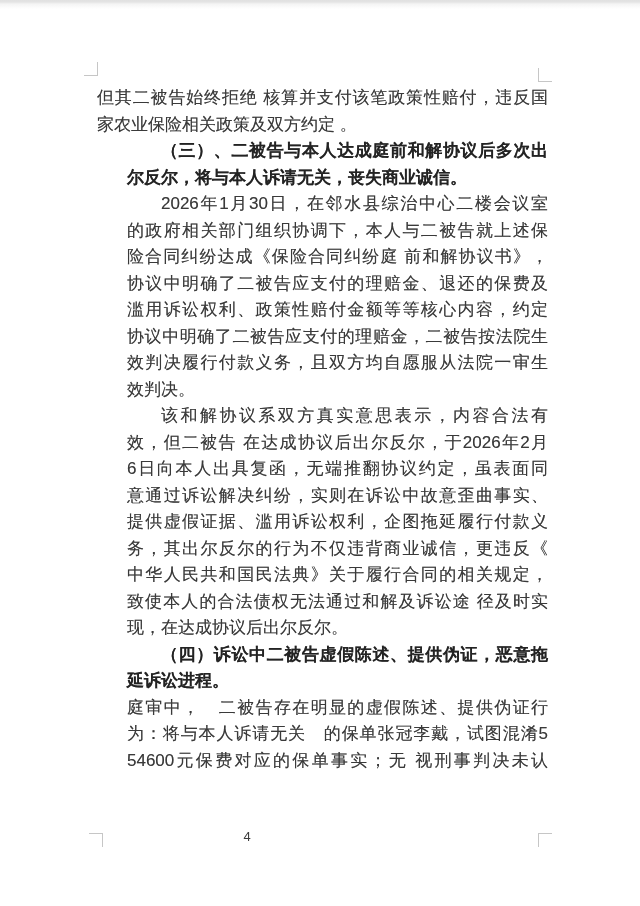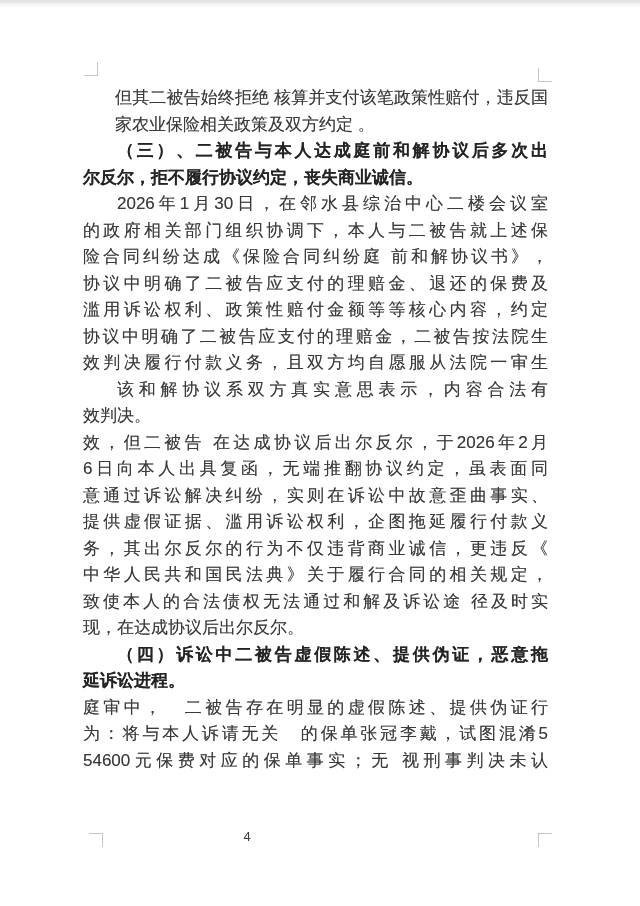--- a/index.html
+++ b/index.html
@@ -22,24 +22,25 @@
 
   .text-block{
     position:absolute;left:83px;top:85px;width:465px;
     color:#3a3a3a;
   }
   .line{
     height:26.5px;line-height:26.5px;font-size:17px;
     text-align:justify;text-align-last:justify;text-justify:inter-character;
     white-space:nowrap;overflow:visible;
     text-shadow:0 0 .5px rgba(70,70,70,.55);
+    margin-left:44px;
   }
   .line.end{text-align-last:left;}
   .line.indent{text-indent:2em;}
-  .line.inset{margin-left:32px;}
+  .line.inset{margin-left:14px;}
   .line.heading{font-weight:700;color:#232323;text-shadow:0 0 .5px rgba(30,30,30,.6);}
   .page-number{
     position:absolute;left:237px;top:829px;width:20px;
     text-align:center;font-size:13px;line-height:16px;color:#3d3d3d;
   }
 </style>
 </head>
 <body>
 
 <div class="page">
@@ -47,30 +48,30 @@
 
   <div class="mark tl"></div>
   <div class="mark tr"></div>
   <div class="mark bl"></div>
   <div class="mark br"></div>
 
   <div class="text-block">
       <div class="line inset">但其二被告始终拒绝 核算并支付该笔政策性赔付，违反国</div>
       <div class="line end inset">家农业保险相关政策及双方约定 。</div>
       <div class="line heading indent">（三）、二被告与本人达成庭前和解协议后多次出</div>
-      <div class="line heading end">尔反尔，拒不履行协议约定，丧失商业诚信。</div>
+      <div class="line heading end">尔反尔，将与本人诉请无关，丧失商业诚信。</div>
       <div class="line indent">2026年1月30日，在邻水县综治中心二楼会议室</div>
       <div class="line">的政府相关部门组织协调下，本人与二被告就上述保</div>
       <div class="line">险合同纠纷达成《保险合同纠纷庭 前和解协议书》，</div>
       <div class="line">协议中明确了二被告应支付的理赔金、退还的保费及</div>
       <div class="line">滥用诉讼权利、政策性赔付金额等等核心内容，约定</div>
       <div class="line">协议中明确了二被告应支付的理赔金，二被告按法院生</div>
       <div class="line">效判决履行付款义务，且双方均自愿服从法院一审生</div>
+      <div class="line end">效判决。</div>
       <div class="line indent">该和解协议系双方真实意思表示，内容合法有</div>
-      <div class="line end">效判决。</div>
       <div class="line">效，但二被告 在达成协议后出尔反尔，于2026年2月</div>
       <div class="line">6日向本人出具复函，无端推翻协议约定，虽表面同</div>
       <div class="line">意通过诉讼解决纠纷，实则在诉讼中故意歪曲事实、</div>
       <div class="line">提供虚假证据、滥用诉讼权利，企图拖延履行付款义</div>
       <div class="line">务，其出尔反尔的行为不仅违背商业诚信，更违反《</div>
       <div class="line">中华人民共和国民法典》关于履行合同的相关规定，</div>
       <div class="line">致使本人的合法债权无法通过和解及诉讼途 径及时实</div>
       <div class="line end">现，在达成协议后出尔反尔。</div>
       <div class="line heading indent">（四）诉讼中二被告虚假陈述、提供伪证，恶意拖</div>
       <div class="line heading end">延诉讼进程。</div>

